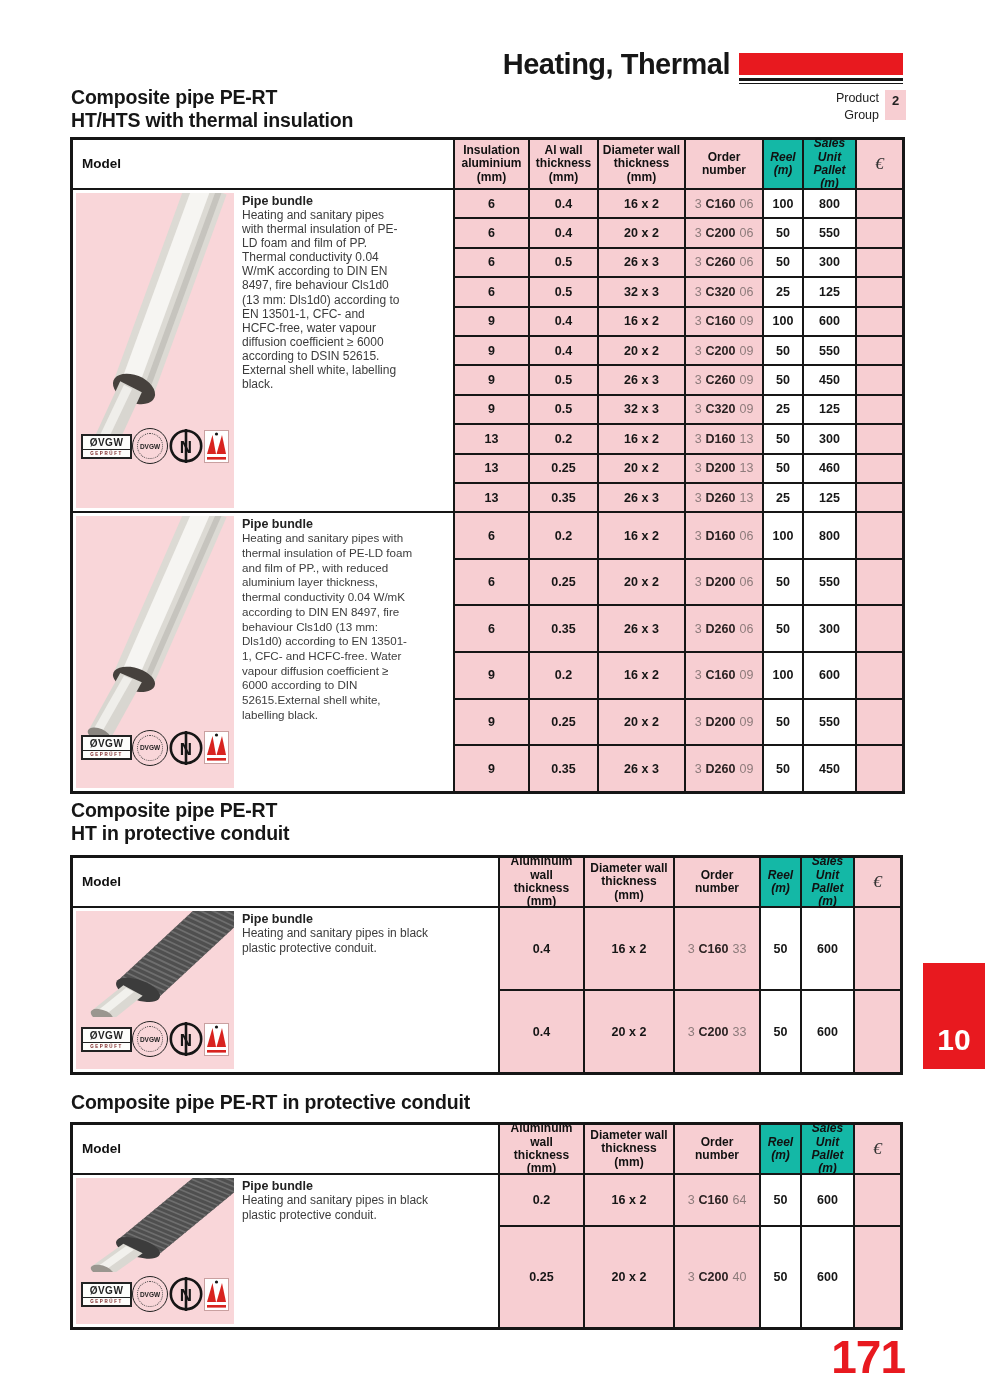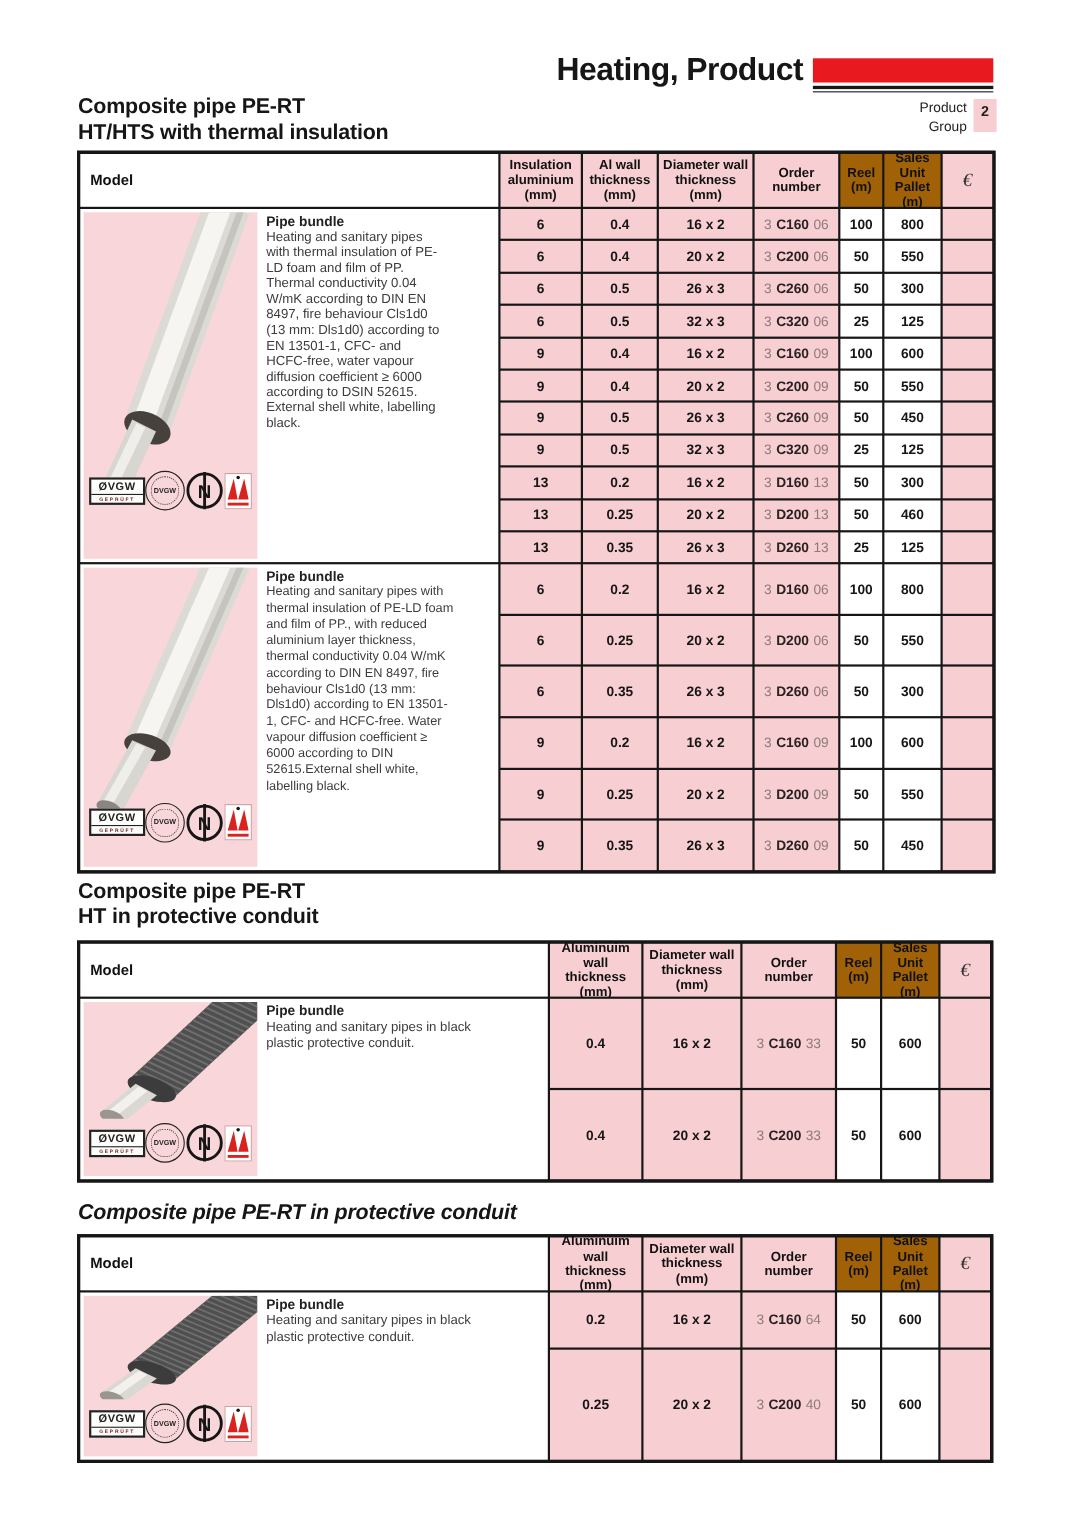--- a/index.html
+++ b/index.html
@@ -14,35 +14,35 @@
   .dline1{height:3px;background:#161616;margin-top:3px;}
   .dline2{height:1px;background:#161616;margin-top:2px;}
 
   .product-group{position:absolute;top:90px;right:79px;display:flex;align-items:flex-start;}
   .pg-label{font-size:12.5px;line-height:1.35;text-align:right;color:#222;white-space:pre-line;}
   .pg-box{width:21px;height:30px;background:#f7ced2;margin-left:6px;
           font-size:13px;font-weight:bold;text-align:center;line-height:22px;color:#222;}
 
   .sec-title{position:absolute;left:71px;font-size:19.5px;font-weight:bold;line-height:1.16;
              letter-spacing:-0.2px;color:#161616;white-space:pre-line;}
-  .st-1{top:86px;}  .st-2{top:799px;}  .st-3{top:1091px;font-style:italic;}
+  .st-1{top:86px;}  .st-2{top:799px;}  .st-3{top:1091px;}
 
   
   .gtable{position:absolute;left:70px;background:#161616;border:3px solid #161616;
           display:grid;gap:2px;}
   .t1{top:137px;grid-template-columns:380px 73px 67px 85px 76px 38px 51px 45px;
       grid-template-rows:48px repeat(11,27.4px) repeat(6,44.6px);}
   .t2{top:855px;grid-template-columns:425px 83px 88px 84px 39px 51px 45px;
       grid-template-rows:48px 81px 81px;}
   .t3{top:1122px;grid-template-columns:425px 83px 88px 84px 39px 51px 45px;
       grid-template-rows:48px 50px 100px;}
 
   .hc{background:#f7ced2;display:flex;align-items:center;justify-content:center;
       text-align:center;font-weight:bold;font-size:12px;line-height:1.12;white-space:pre-line;}
-  .hc.white{background:#a16207;}
+  .hc.white{background:#14b8a6;font-style:italic;}
   .h-model{background:#fff;justify-content:flex-start;padding-left:9px;font-size:13.5px;}
   .h-eur{font-family:"Liberation Serif","DejaVu Serif",serif;font-weight:normal;
          font-size:17px;font-style:italic;color:#333;}
 
   .cell{display:flex;align-items:center;justify-content:center;
         font-size:12.5px;font-weight:bold;background:#f7ced2;color:#161616;}
   .cell.c-wh{background:#fff;}
   .cell.c-ord{font-weight:normal;gap:4px;}
   .c-ord .p0,.c-ord .p2{color:#8d7b7b;}
   .c-ord .p1{font-weight:bold;color:#2a2222;}
@@ -80,21 +80,21 @@
             display:flex;align-items:flex-end;justify-content:center;padding-bottom:12px;
             box-sizing:border-box;color:#fff;font-size:30px;font-weight:bold;}
   .page-number{position:absolute;top:1330px;left:0;width:905px;text-align:right;
                color:#e8191f;font-size:46px;font-weight:bold;letter-spacing:-1px;}
 </style>
 </head>
 <body>
 
 <div class="page">
 
-  <div class="main-title">Heating, Product</div>
+  <div class="main-title">Heating, Thermal</div>
   <div class="redbar-wrap">
     <div class="redbar"></div>
     <div class="dline1"></div>
     <div class="dline2"></div>
   </div>
 
   <div class="product-group">
     <div class="pg-label">Product
 Group</div>
     <div class="pg-box">2</div>
@@ -541,13 +541,15 @@
       <div class="cell c-ord" style="grid-area: 3 / 4;">
         <span class="p0">3</span>
         <span class="p1">C200</span>
         <span class="p2">40</span>
       </div>
       <div class="cell c-wh" style="grid-area: 3 / 5;">50</div>
       <div class="cell c-wh" style="grid-area: 3 / 6;">600</div>
       <div class="cell c-eur" style="grid-area: 3 / 7;"></div>
     </div>
 
+  <div class="side-tab">10</div>
+  <div class="page-number">171</div>
 </div>
 
 </body></html>

